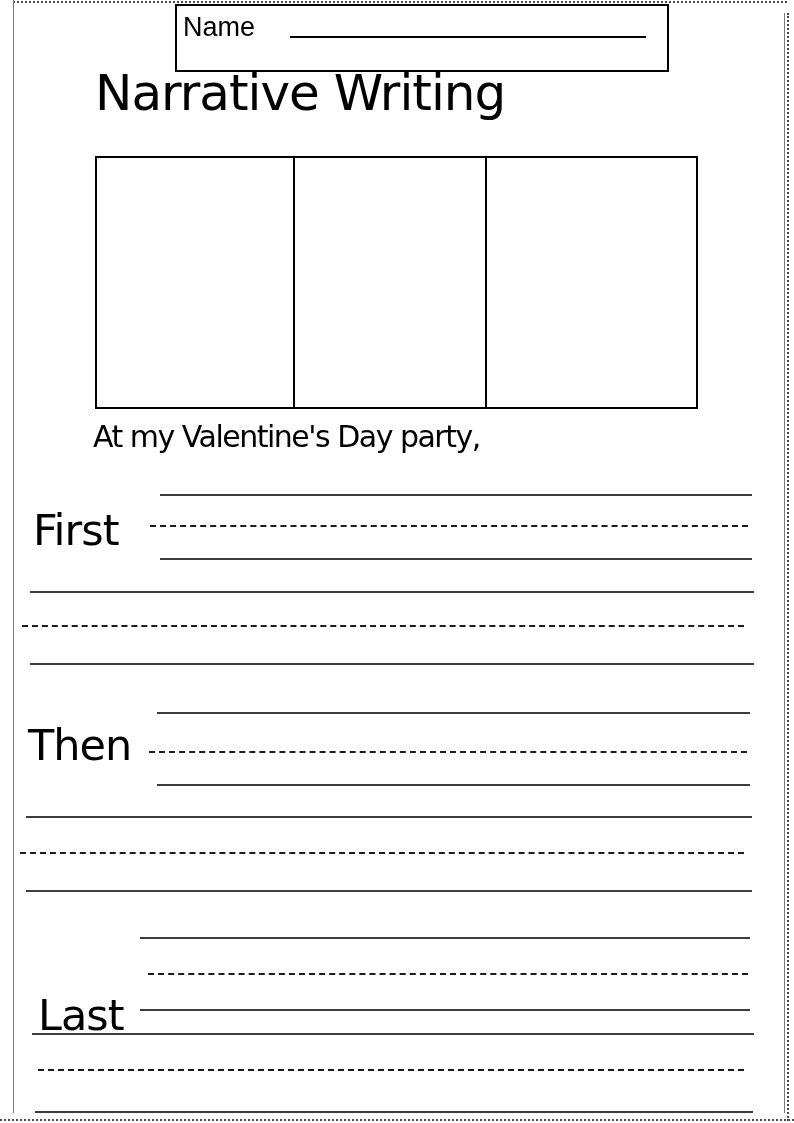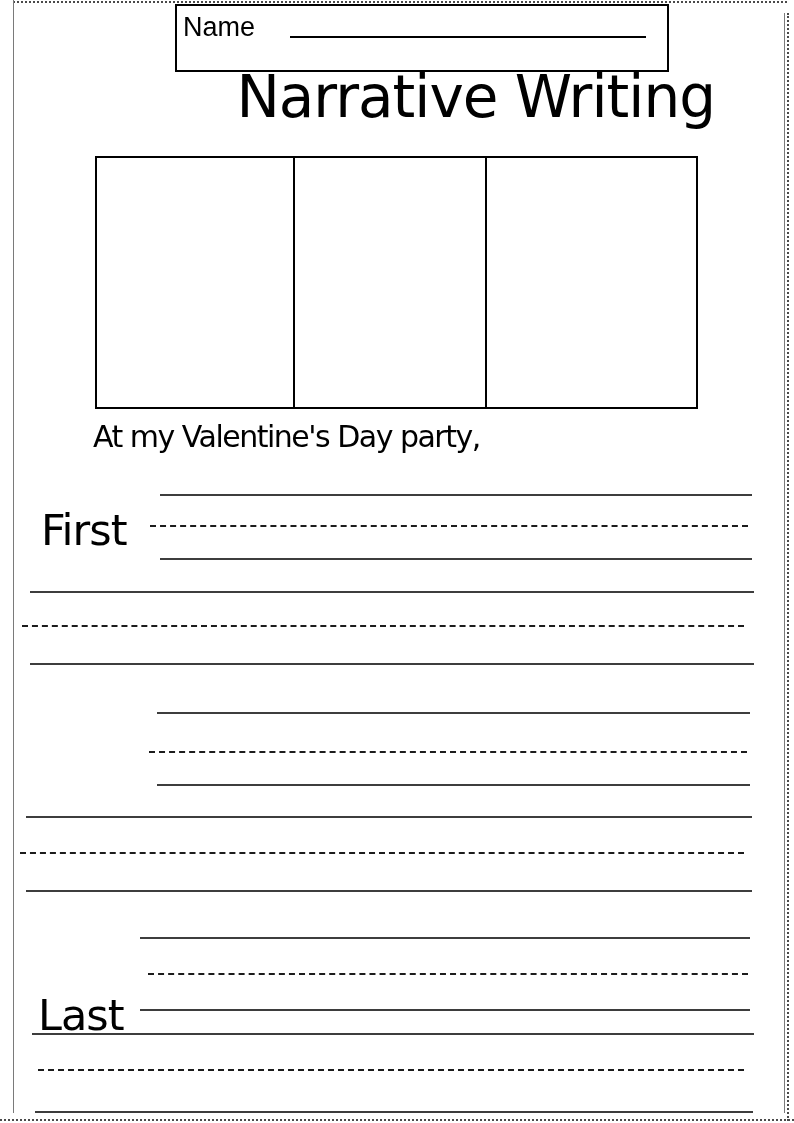--- a/index.html
+++ b/index.html
@@ -19,21 +19,21 @@
   .b-top-dot    {left:13px;top:1px;width:774px;height:0;border-top:2px dotted #4a4a4a;}
   .b-right-dot  {left:787px;top:13px;width:0;height:1108px;border-left:2px dotted #4a4a4a;}
   .b-bottom-dot {left:0;top:1119px;width:794px;height:0;border-top:2px dotted #4a4a4a;}
 
   
   .name-box{left:175px;top:4px;width:494px;height:68px;border:2px solid #000;background:#fff;}
   .name-label{left:183px;top:13px;font-family:"Liberation Sans",sans-serif;font-size:27px;line-height:1.1;}
   .name-line{left:290px;top:36px;width:356px;height:0;border-top:2px solid #000;}
 
   
-  .title{left:95px;top:66px;width:620px;text-align:right;font-size:58px;letter-spacing:-1px;line-height:1.1;white-space:nowrap;}
+  .title{left:95px;top:66px;width:620px;text-align:left;font-size:50px;letter-spacing:-1px;line-height:1.1;white-space:nowrap;}
 
   
   .boxes{left:95px;top:156px;width:603px;height:253px;border:2px solid #000;display:flex;background:#fff;}
   .pbox{height:100%;box-sizing:border-box;}
   .pbox1{width:198px;border-right:2px solid #000;}
   .pbox2{width:192px;border-right:2px solid #000;}
   .pbox3{flex:1;}
 
   
   .prompt{left:93px;top:420px;font-size:30px;letter-spacing:-1.5px;line-height:1.1;white-space:nowrap;}
@@ -63,28 +63,29 @@
   <div class="abs title">Narrative Writing</div>
 
   <div class="abs boxes">
     <div class="pbox pbox1"></div>
     <div class="pbox pbox2"></div>
     <div class="pbox pbox3"></div>
   </div>
 
   <div class="abs prompt">At my Valentine's Day party,</div>
 
-  <div class="abs sec-label" style="left:33px;top:507px;margin-left:8px;">First</div>
+  <div class="abs sec-label" style="left:33px;top:507px;">First</div>
   <div class="abs ln-s" style="left:160px;top:494px;width:592px;"></div>
   <div class="abs ln-d" style="left:150px;top:525px;width:598px;"></div>
   <div class="abs ln-s" style="left:160px;top:558px;width:592px;"></div>
   <div class="abs ln-s" style="left:30px;top:591px;width:724px;"></div>
   <div class="abs ln-d" style="left:22px;top:625px;width:722px;"></div>
   <div class="abs ln-s" style="left:30px;top:663px;width:724px;"></div>
 
+  <div class="abs sec-label" style="left:28px;top:722px;">Then</div>
   <div class="abs ln-s" style="left:157px;top:712px;width:593px;"></div>
   <div class="abs ln-d" style="left:149px;top:751px;width:598px;"></div>
   <div class="abs ln-s" style="left:157px;top:784px;width:593px;"></div>
   <div class="abs ln-s" style="left:26px;top:816px;width:726px;"></div>
   <div class="abs ln-d" style="left:20px;top:852px;width:724px;"></div>
   <div class="abs ln-s" style="left:26px;top:890px;width:726px;"></div>
 
   <div class="abs sec-label" style="left:38px;top:944px;margin-top:48px;">Last</div>
   <div class="abs ln-s" style="left:140px;top:937px;width:610px;"></div>
   <div class="abs ln-d" style="left:148px;top:973px;width:600px;"></div>

